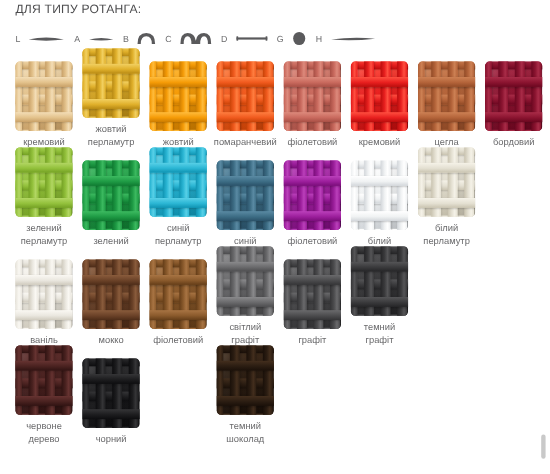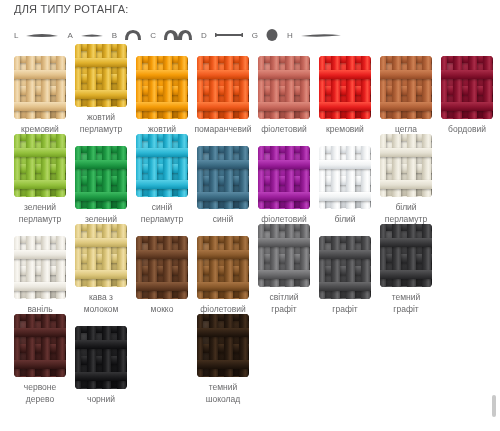--- a/index.html
+++ b/index.html
@@ -476,38 +476,20 @@
             <div class="vstrip" style="left: 12px; background: linear-gradient(90deg, rgb(207, 202, 189) 0%, rgb(234, 231, 223) 40%, rgb(250, 248, 243) 70%, rgb(234, 231, 223) 100%); box-shadow: rgba(0, 0, 0, 0.28) 1px 0px 2px; z-index: 3;"></div>
             <div class="vstrip" style="left: 27px; background: linear-gradient(90deg, rgb(207, 202, 189) 0%, rgb(234, 231, 223) 40%, rgb(250, 248, 243) 70%, rgb(234, 231, 223) 100%); box-shadow: rgba(0, 0, 0, 0.28) 1px 0px 2px; z-index: 3;"></div>
             <div class="vstrip" style="left: 42px; background: linear-gradient(90deg, rgb(207, 202, 189) 0%, rgb(234, 231, 223) 40%, rgb(250, 248, 243) 70%, rgb(234, 231, 223) 100%); box-shadow: rgba(0, 0, 0, 0.28) 1px 0px 2px; z-index: 3;"></div>
           </div>
           <div class="tile-gloss"></div>
         </div>
         <div class="swatch-label" style="white-space: pre-line;">ваніль</div>
       </div>
       <div class="swatch-cell">
         <div class="swatch-tile">
-          <div class="weave" style="background: linear-gradient(rgb(240, 223, 166) 0%, rgb(221, 199, 125) 45%, rgb(189, 168, 91) 100%);">
-            <div class="hband" style="top: -2px; background: linear-gradient(rgb(240, 223, 166) 0%, rgb(221, 199, 125) 55%, rgb(189, 168, 91) 100%); box-shadow: rgba(0, 0, 0, 0.3) 0px 1px 2px; z-index: 2;"></div>
-            <div class="hband" style="top: 14px; background: linear-gradient(rgb(240, 223, 166) 0%, rgb(221, 199, 125) 55%, rgb(189, 168, 91) 100%); box-shadow: rgba(0, 0, 0, 0.3) 0px 1px 2px; z-index: 4;"></div>
-            <div class="hband" style="top: 30px; background: linear-gradient(rgb(240, 223, 166) 0%, rgb(221, 199, 125) 55%, rgb(189, 168, 91) 100%); box-shadow: rgba(0, 0, 0, 0.3) 0px 1px 2px; z-index: 2;"></div>
-            <div class="hband" style="top: 46px; background: linear-gradient(rgb(240, 223, 166) 0%, rgb(221, 199, 125) 55%, rgb(189, 168, 91) 100%); box-shadow: rgba(0, 0, 0, 0.3) 0px 1px 2px; z-index: 4;"></div>
-            <div class="hband" style="top: 62px; background: linear-gradient(rgb(240, 223, 166) 0%, rgb(221, 199, 125) 55%, rgb(189, 168, 91) 100%); box-shadow: rgba(0, 0, 0, 0.3) 0px 1px 2px; z-index: 2;"></div>
-            <div class="vstrip" style="left: -3px; background: linear-gradient(90deg, rgb(189, 168, 91) 0%, rgb(221, 199, 125) 40%, rgb(240, 223, 166) 70%, rgb(221, 199, 125) 100%); box-shadow: rgba(0, 0, 0, 0.28) 1px 0px 2px; z-index: 3;"></div>
-            <div class="vstrip" style="left: 12px; background: linear-gradient(90deg, rgb(189, 168, 91) 0%, rgb(221, 199, 125) 40%, rgb(240, 223, 166) 70%, rgb(221, 199, 125) 100%); box-shadow: rgba(0, 0, 0, 0.28) 1px 0px 2px; z-index: 3;"></div>
-            <div class="vstrip" style="left: 27px; background: linear-gradient(90deg, rgb(189, 168, 91) 0%, rgb(221, 199, 125) 40%, rgb(240, 223, 166) 70%, rgb(221, 199, 125) 100%); box-shadow: rgba(0, 0, 0, 0.28) 1px 0px 2px; z-index: 3;"></div>
-            <div class="vstrip" style="left: 42px; background: linear-gradient(90deg, rgb(189, 168, 91) 0%, rgb(221, 199, 125) 40%, rgb(240, 223, 166) 70%, rgb(221, 199, 125) 100%); box-shadow: rgba(0, 0, 0, 0.28) 1px 0px 2px; z-index: 3;"></div>
-          </div>
-          <div class="tile-gloss"></div>
-        </div>
-        <div class="swatch-label" style="white-space: pre-line;">кава з
-молоком</div>
-      </div>
-      <div class="swatch-cell">
-        <div class="swatch-tile">
           <div class="weave" style="background: linear-gradient(rgb(138, 92, 60) 0%, rgb(107, 66, 40) 45%, rgb(77, 44, 24) 100%);">
             <div class="hband" style="top: -2px; background: linear-gradient(rgb(138, 92, 60) 0%, rgb(107, 66, 40) 55%, rgb(77, 44, 24) 100%); box-shadow: rgba(0, 0, 0, 0.3) 0px 1px 2px; z-index: 2;"></div>
             <div class="hband" style="top: 14px; background: linear-gradient(rgb(138, 92, 60) 0%, rgb(107, 66, 40) 55%, rgb(77, 44, 24) 100%); box-shadow: rgba(0, 0, 0, 0.3) 0px 1px 2px; z-index: 4;"></div>
             <div class="hband" style="top: 30px; background: linear-gradient(rgb(138, 92, 60) 0%, rgb(107, 66, 40) 55%, rgb(77, 44, 24) 100%); box-shadow: rgba(0, 0, 0, 0.3) 0px 1px 2px; z-index: 2;"></div>
             <div class="hband" style="top: 46px; background: linear-gradient(rgb(138, 92, 60) 0%, rgb(107, 66, 40) 55%, rgb(77, 44, 24) 100%); box-shadow: rgba(0, 0, 0, 0.3) 0px 1px 2px; z-index: 4;"></div>
             <div class="hband" style="top: 62px; background: linear-gradient(rgb(138, 92, 60) 0%, rgb(107, 66, 40) 55%, rgb(77, 44, 24) 100%); box-shadow: rgba(0, 0, 0, 0.3) 0px 1px 2px; z-index: 2;"></div>
             <div class="vstrip" style="left: -3px; background: linear-gradient(90deg, rgb(77, 44, 24) 0%, rgb(107, 66, 40) 40%, rgb(138, 92, 60) 70%, rgb(107, 66, 40) 100%); box-shadow: rgba(0, 0, 0, 0.28) 1px 0px 2px; z-index: 3;"></div>
             <div class="vstrip" style="left: 12px; background: linear-gradient(90deg, rgb(77, 44, 24) 0%, rgb(107, 66, 40) 40%, rgb(138, 92, 60) 70%, rgb(107, 66, 40) 100%); box-shadow: rgba(0, 0, 0, 0.28) 1px 0px 2px; z-index: 3;"></div>
             <div class="vstrip" style="left: 27px; background: linear-gradient(90deg, rgb(77, 44, 24) 0%, rgb(107, 66, 40) 40%, rgb(138, 92, 60) 70%, rgb(107, 66, 40) 100%); box-shadow: rgba(0, 0, 0, 0.28) 1px 0px 2px; z-index: 3;"></div>
             <div class="vstrip" style="left: 42px; background: linear-gradient(90deg, rgb(77, 44, 24) 0%, rgb(107, 66, 40) 40%, rgb(138, 92, 60) 70%, rgb(107, 66, 40) 100%); box-shadow: rgba(0, 0, 0, 0.28) 1px 0px 2px; z-index: 3;"></div>

